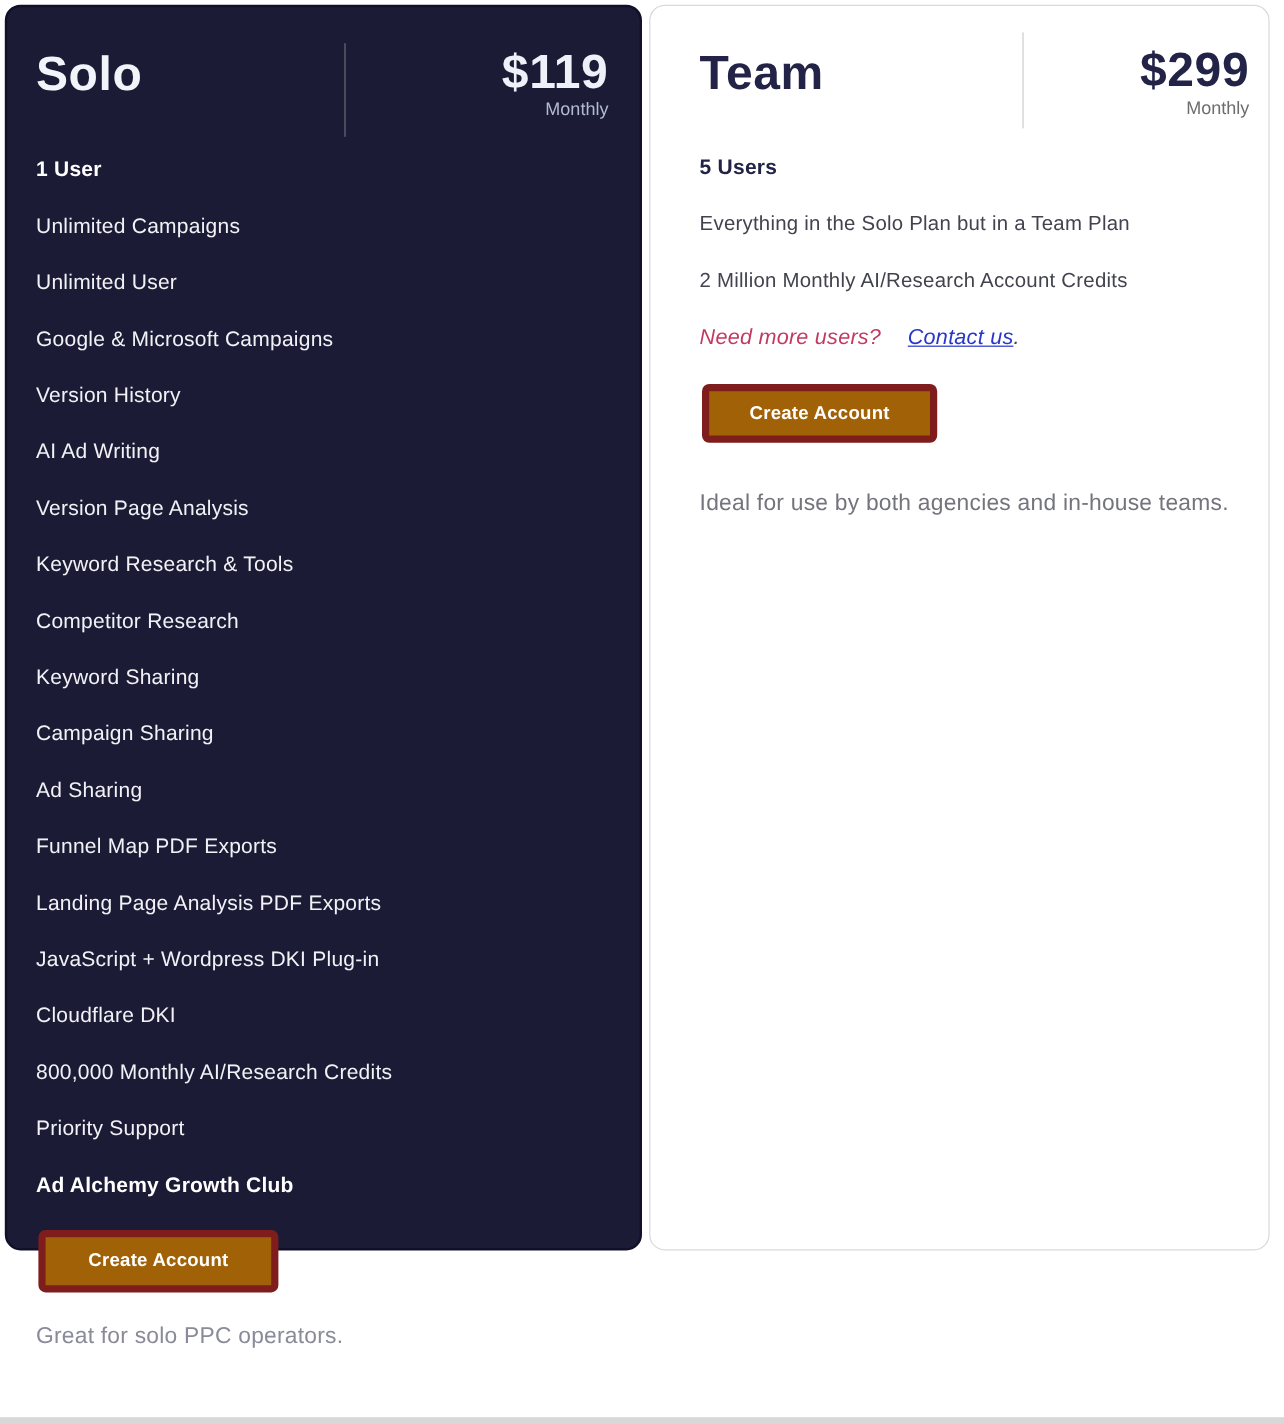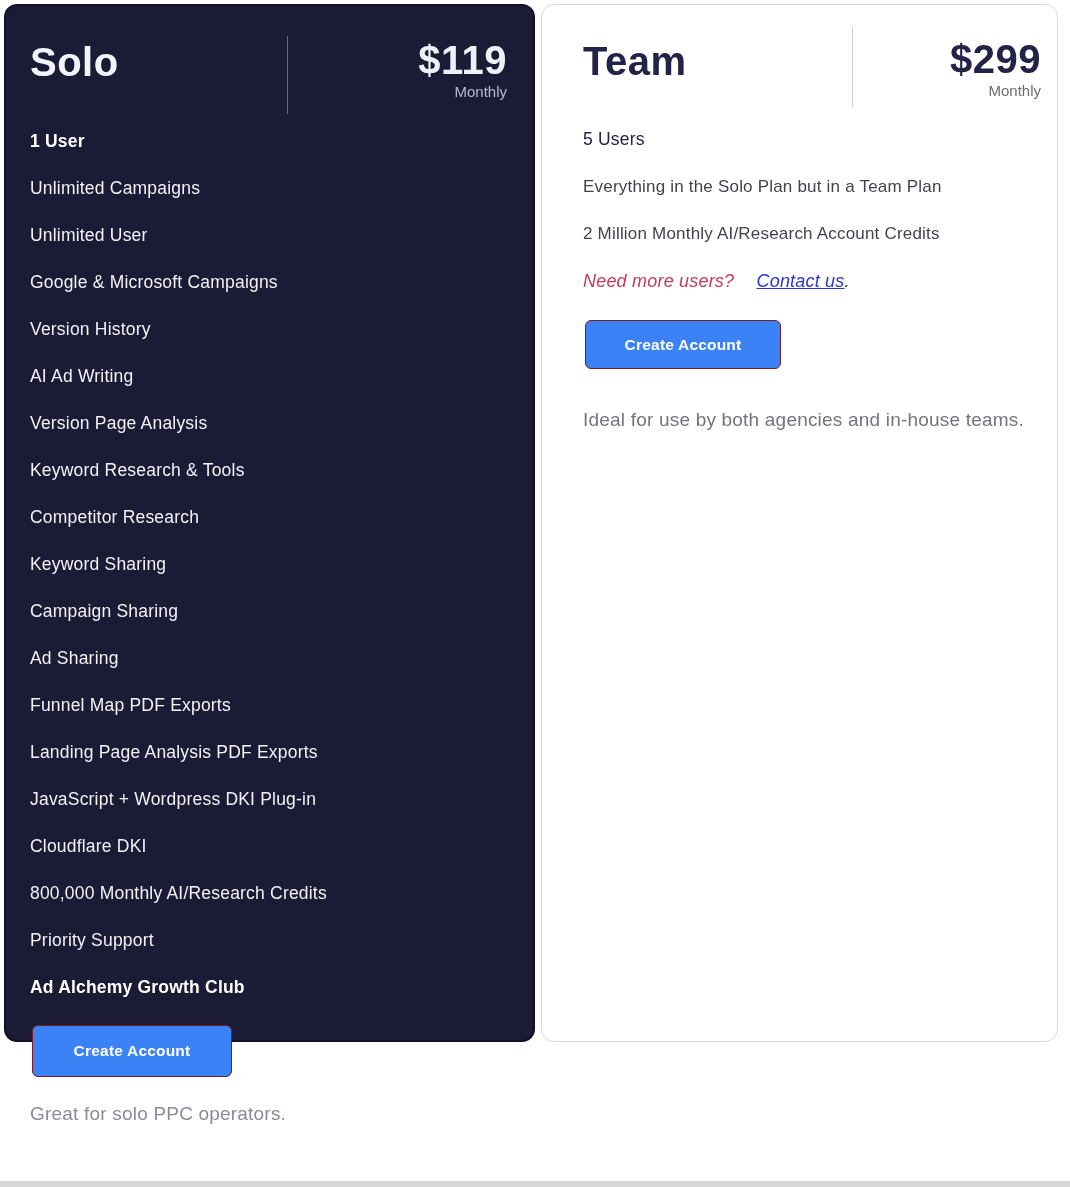--- a/index.html
+++ b/index.html
@@ -60,33 +60,33 @@
     list-style: none; margin: 32px 0 0 0; padding: 0;
   }
   .feature {
     font-size: 17.5px; line-height: 19px; margin-bottom: 28px;
     color: #f2f2f6; letter-spacing: 0.2px;
   }
   .feature.bold { font-weight: 700; color: #ffffff; }
 
   .cta {
     display: block; width: 200px; height: 52px;
-    background: #3b82f6; color: #ffffff;
-    border: 1px solid #7f1d1d; border-radius: 6px;
+    background: #a16207; color: #ffffff;
+    border: 6px solid #7f1d1d; border-radius: 6px;
     font-family: inherit; font-size: 15.5px; font-weight: 700;
     letter-spacing: 0.2px; cursor: pointer;
     margin: 0 0 0 2px;
   }
   .card-solo .cta { margin-top: 28px; }
   .tagline { font-size: 19px; letter-spacing: 0.2px; }
   .solo-tagline { color: #8a8a99; margin: 26px 0 0 0; }
   .team-tagline { color: #74747e; margin: 40px 0 0 0; }
 
   .users-line {
-    font-size: 17.5px; font-weight: 400; color: #222347;
+    font-size: 17.5px; font-weight: 700; color: #222347;
     margin-top: 30px; letter-spacing: 0.2px;
   }
   .team-body { margin-top: 27px; }
   .team-line {
     font-size: 17px; line-height: 20px; margin: 0 0 27px 0;
     color: #43434f; letter-spacing: 0.2px;
   }
   .need-more { font-size: 18px; font-style: italic; margin: 0 0 0 0; letter-spacing: 0.2px; }
   .nm-prefix { color: #c23a60; }
   .nm-link { color: #2936c9; text-decoration: underline; margin-left: 17px; }

